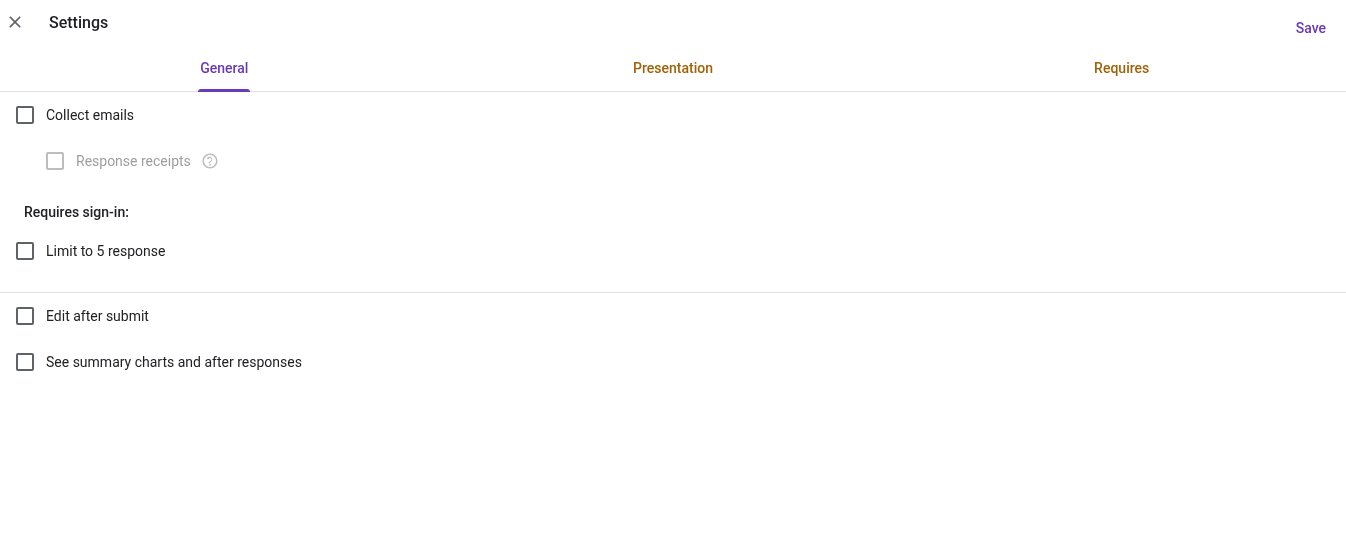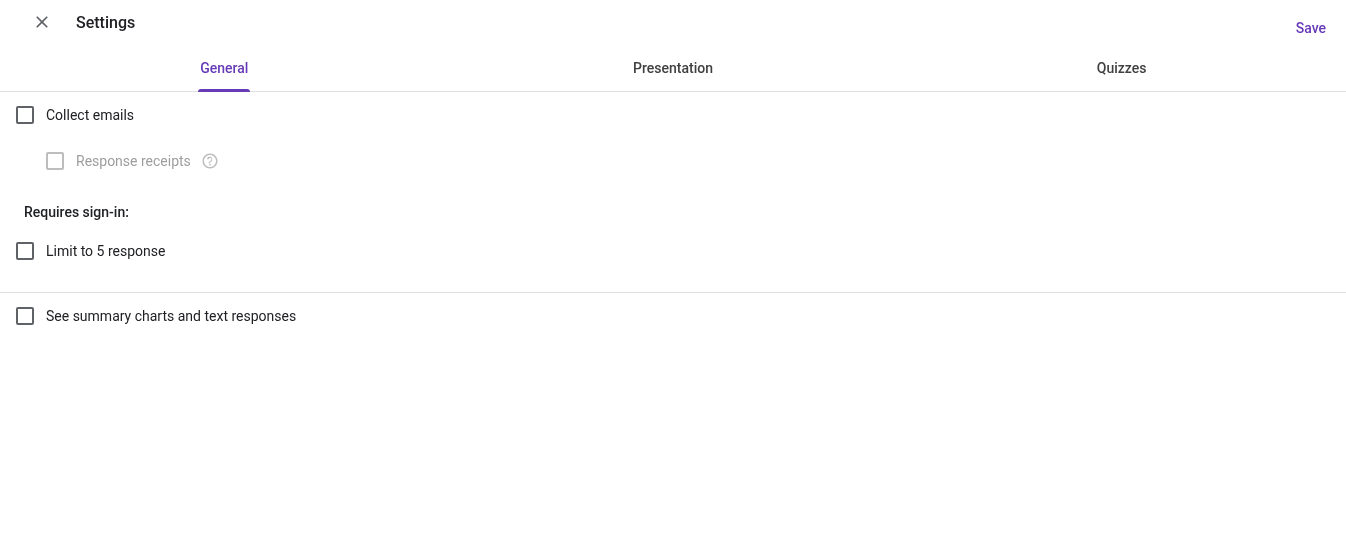--- a/index.html
+++ b/index.html
@@ -2,21 +2,21 @@
 <html><head>
   <meta charset="utf-8">
   <style>
     * { box-sizing: border-box; margin: 0; padding: 0; font-family: 'Google Sans', 'Product Sans', Roboto, Arial, sans-serif; }
     body { width: 1346px; height: 534px; background: #fff; color: #202124; }
 
     .header {
       display: flex;
       align-items: center;
       height: 44px;
-      padding: 0 30px;
+      padding: 0 3px;
       position: relative;
     }
     .close-btn {
       width: 24px; height: 24px;
       display: flex; align-items: center; justify-content: center;
       cursor: pointer;
       color: #5f6368;
       margin-right: 22px;
     }
     .title {
@@ -43,21 +43,21 @@
       border-bottom: 1px solid #e0e0e0;
       position: relative;
     }
     .tab {
       flex: 1;
       display: flex;
       align-items: center;
       justify-content: center;
       font-size: 14px;
       font-weight: 500;
-      color: #404040;
+      color: #a16207;
       cursor: pointer;
       position: relative;
     }
     .tab.active { color: #673ab7; text-align: right; }
     .tab.active::after {
       content: "";
       position: absolute;
       bottom: -1px;
       left: 50%;
       transform: translateX(-50%);
@@ -120,21 +120,21 @@
         <path fill="#5f6368" d="M19 6.41L17.59 5 12 10.59 6.41 5 5 6.41 10.59 12 5 17.59 6.41 19 12 13.41 17.59 19 19 17.59 13.41 12z"></path>
       </svg>
   </div>
   <div class="title">Settings</div>
   <button class="save-btn">Save</button>
 </div>
 
 <div class="tabs">
   <div class="tab active">General</div>
   <div class="tab">Presentation</div>
-  <div class="tab">Quizzes</div>
+  <div class="tab">Requires</div>
 </div>
 
 <div class="content">
 
   <div class="option-row">
     <div class="checkbox"></div>
     <span class="option-label">Collect emails</span>
   </div>
 
   <div class="option-row sub">
@@ -150,19 +150,23 @@
   <div class="section-heading">Requires sign-in:</div>
 
   <div class="option-row">
     <div class="checkbox"></div>
     <span class="option-label">Limit to 5 response</span>
   </div>
 
   <hr class="divider">
 
 
+  <div class="option-row">
+    <div class="checkbox"></div>
+    <span class="option-label">Edit after submit</span>
+  </div>
 
   <div class="option-row">
     <div class="checkbox"></div>
-    <span class="option-label">See summary charts and text responses</span>
+    <span class="option-label">See summary charts and after responses</span>
   </div>
 
 </div>
 
 </body></html>

